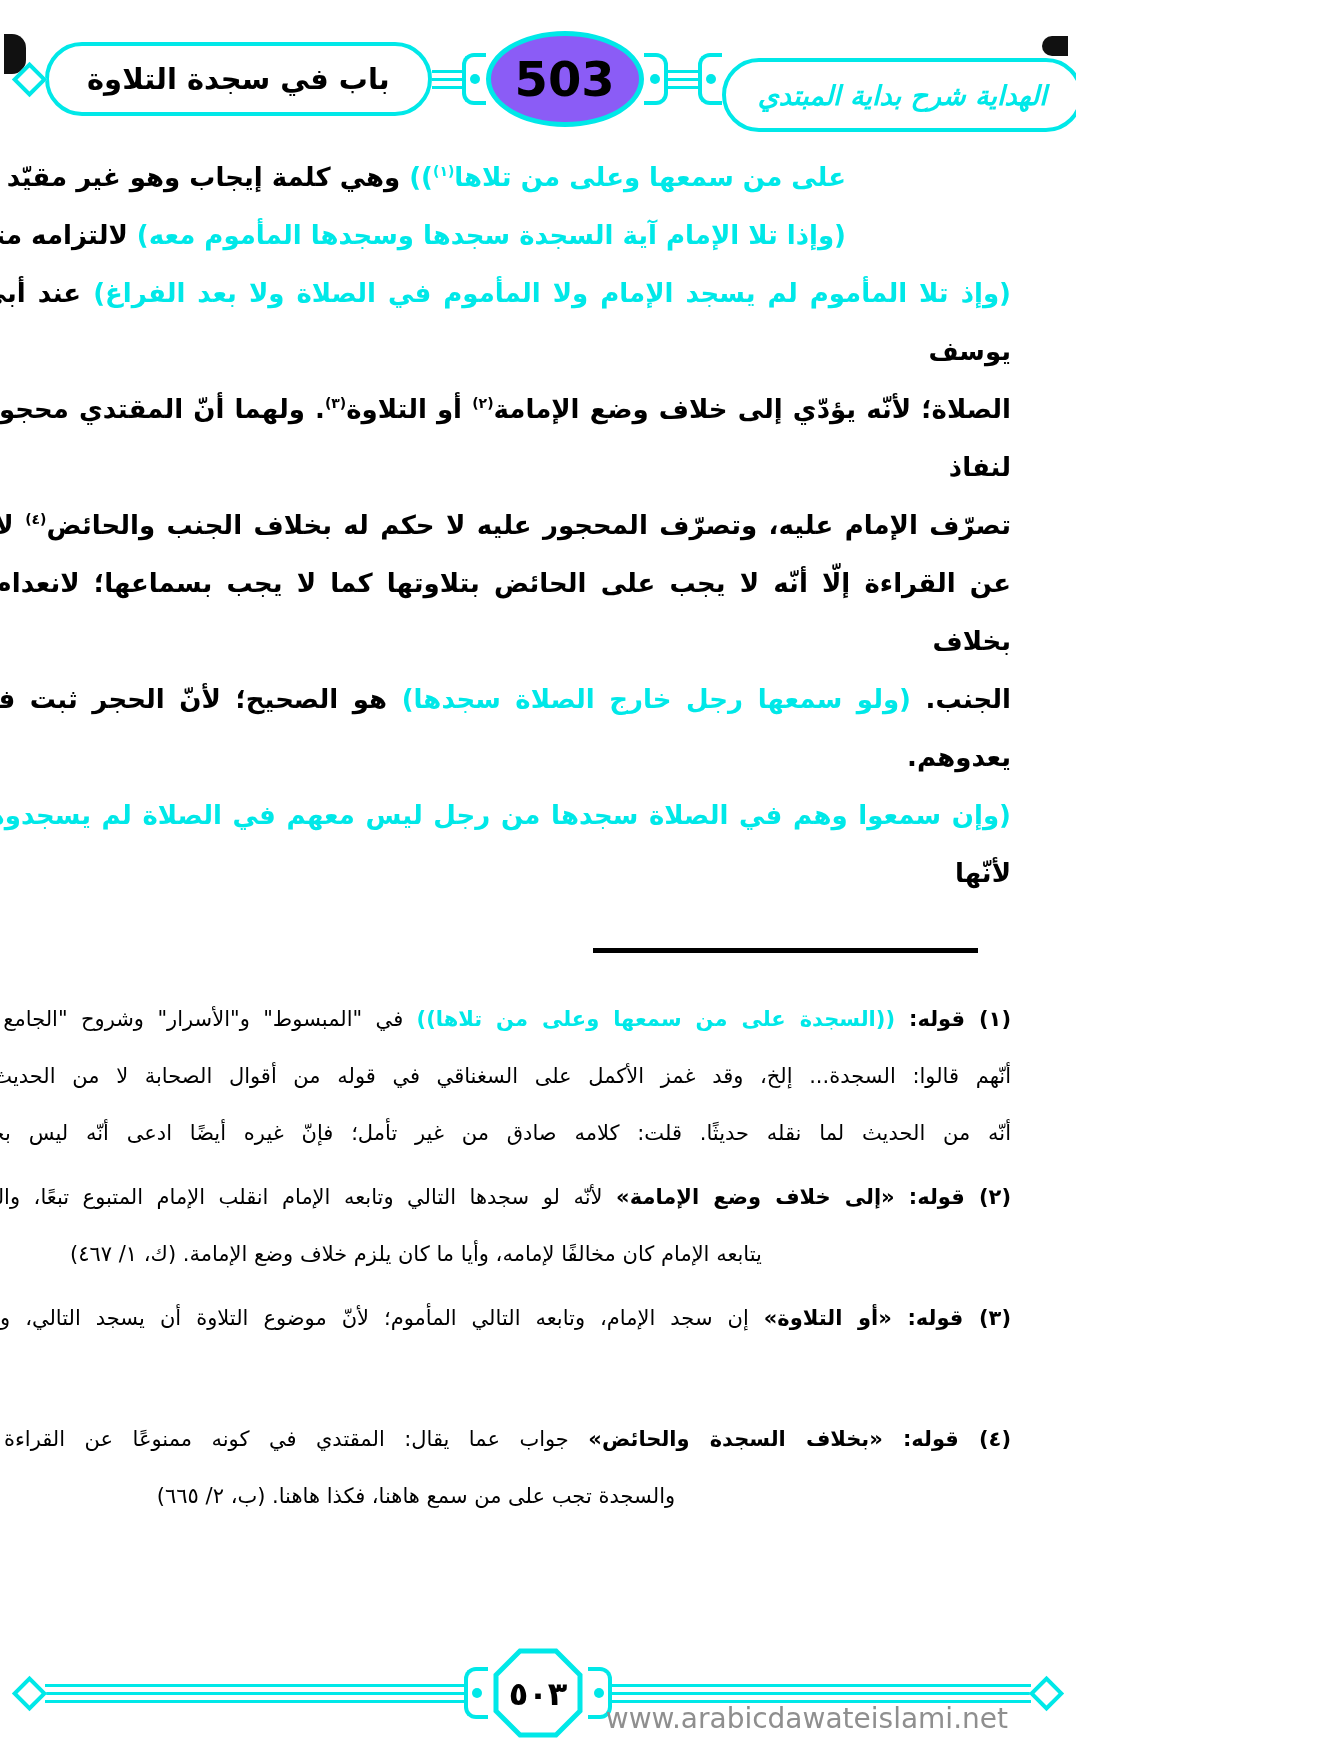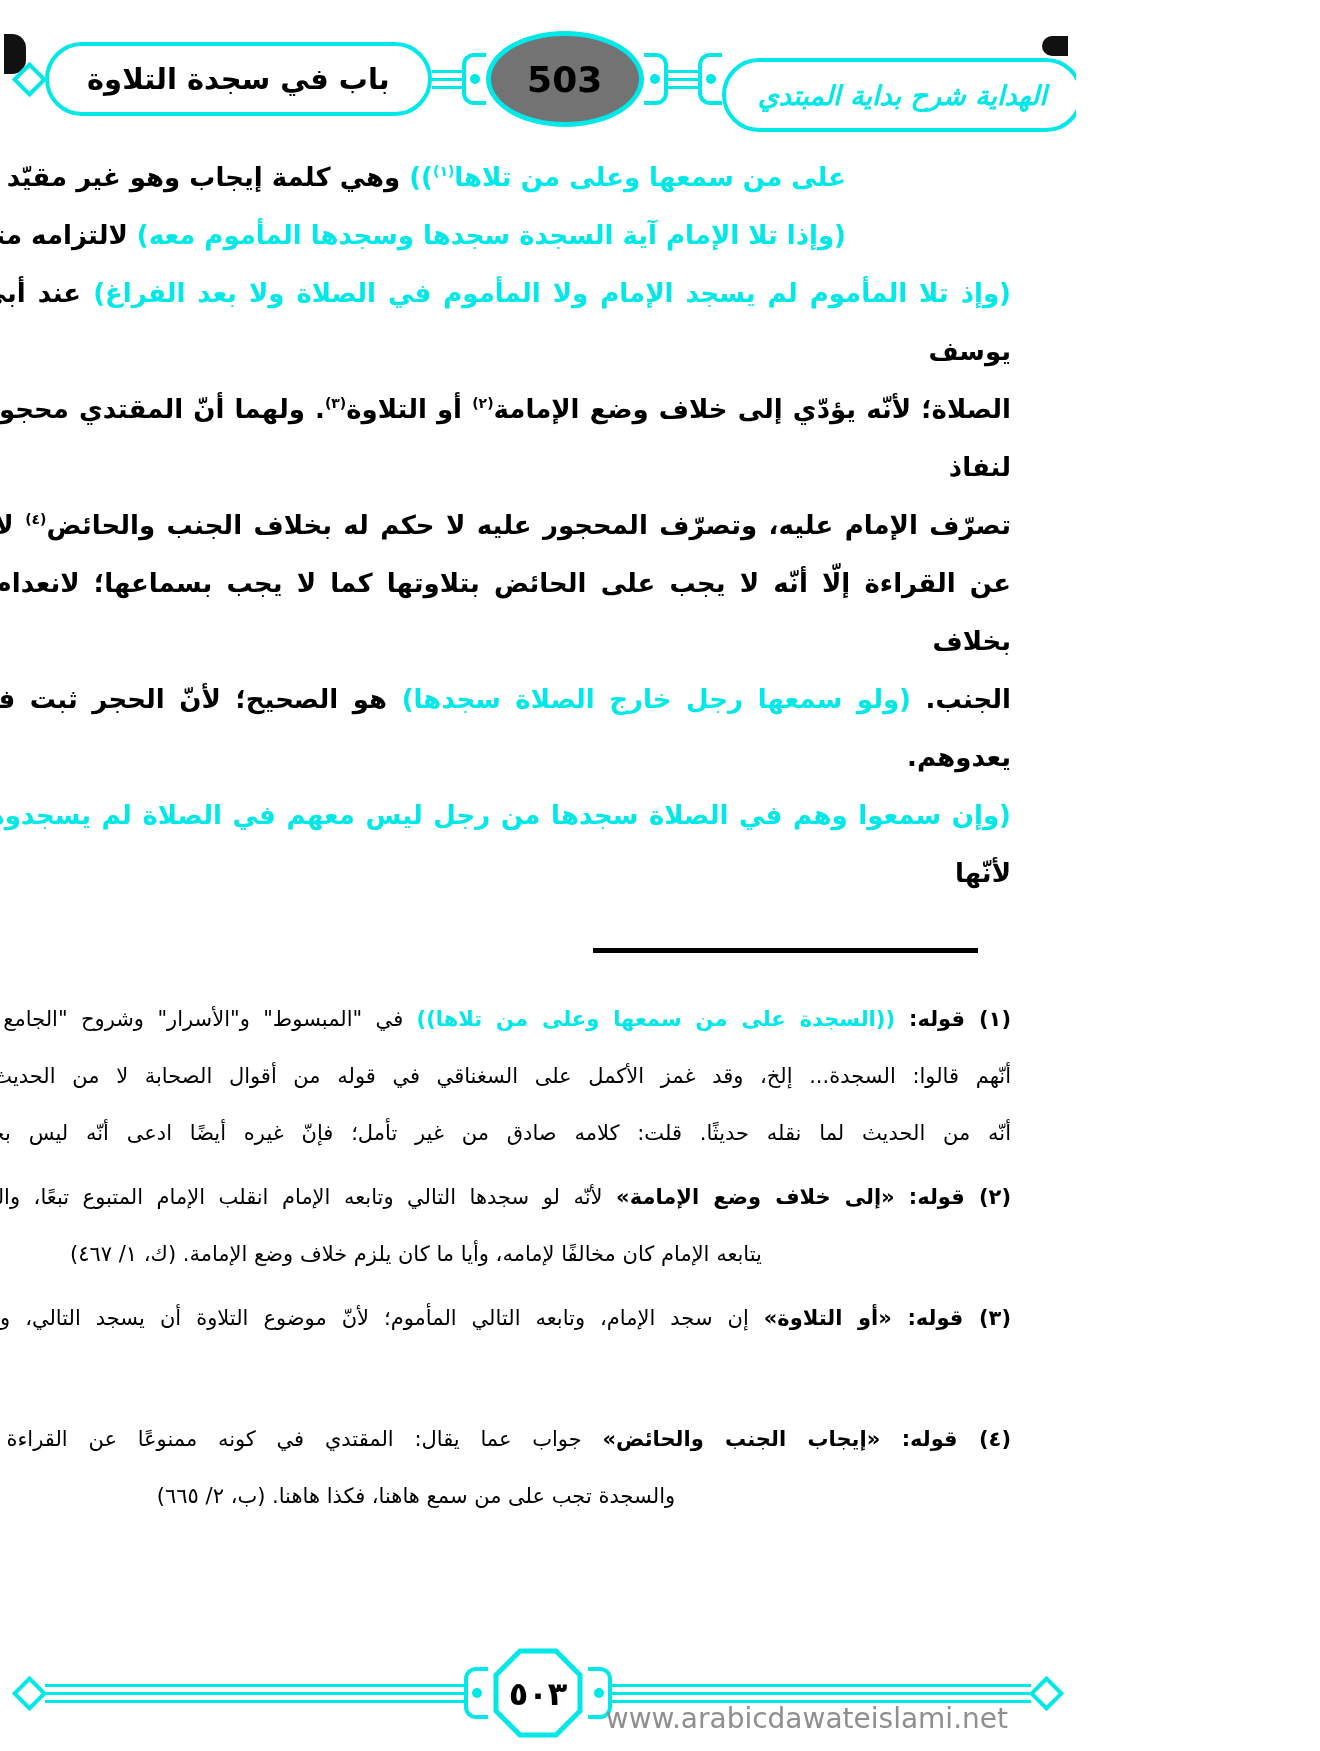--- a/index.html
+++ b/index.html
@@ -11,22 +11,22 @@
   .hdr{top:34px;height:90px;}
   .ftr{top:1648px;height:90px;}
   .tri-line{flex:1;height:19px;min-width:30px;
     background:linear-gradient(to bottom,var(--ac) 0 3px,#fff 3px 8px,var(--ac) 8px 11px,#fff 11px 16px,var(--ac) 16px 19px);}
   .pill{border:4px solid var(--ac);border-radius:48px;background:#fff;display:flex;
         align-items:center;justify-content:center;white-space:nowrap;flex:0 0 auto;}
   .pill-chapter{height:66px;padding:0 38px;font-size:29px;font-weight:bold;color:var(--ink);}
   .pill-book{height:66px;padding:0 32px;font-size:27px;font-weight:bold;color:var(--ac);
              font-style:italic;letter-spacing:1px;margin-top:32px;}
   .oval{flex:0 0 auto;width:148px;height:86px;border:5px solid var(--ac);border-radius:50%;
-        background:#737373;display:flex;align-items:center;justify-content:center;
-        font-size:36px;font-weight:bold;color:var(--ink);}
+        background:#8b5cf6;display:flex;align-items:center;justify-content:center;
+        font-size:48px;font-weight:bold;color:var(--ink);}
   .clasp{flex:0 0 auto;width:20px;height:44px;border:4px solid var(--ac);background:#fff;position:relative;}
   .clasp::after{content:"";position:absolute;top:50%;margin-top:-5px;width:10px;height:10px;
         border-radius:50%;background:var(--ac);}
   .clasp.open-left{border-left:none;border-radius:0 12px 12px 0;}
   .clasp.open-left::after{right:4px;}
   .clasp.open-right{border-right:none;border-radius:12px 0 0 12px;}
   .clasp.open-right::after{left:4px;}
   .finial{flex:0 0 auto;width:17px;height:17px;border:4px solid var(--ac);background:#fff;
           transform:rotate(45deg);margin:0 3px;}
   
@@ -100,21 +100,21 @@
         </div>
         <div class="footnote">
           <div class="fline "><span class="b ">(٢) قوله: </span><span class="b ">«إلى خلاف وضع الإمامة»</span><span class=""> لأنّه لو سجدها التالي وتابعه الإمام انقلب الإمام المتبوع تبعًا، والتبع متبوعًا، وإن لم</span></div>
           <div class="fline c"><span class="">يتابعه الإمام كان مخالفًا لإمامه، وأيا ما كان يلزم خلاف وضع الإمامة. (ك، ١/ ٤٦٧)</span></div>
         </div>
         <div class="footnote">
           <div class="fline "><span class="b ">(٣) قوله: </span><span class="b ">«أو التلاوة»</span><span class=""> إن سجد الإمام، وتابعه التالي المأموم؛ لأنّ موضوع التلاوة أن يسجد التالي، ويتابعه السامع. (ف،</span></div>
           <div class="fline l"><span class="">١/ ٤٦٧)</span></div>
         </div>
         <div class="footnote">
-          <div class="fline "><span class="b ">(٤) قوله: </span><span class="b ">«إيجاب الجنب والحائض»</span><span class=""> جواب عما يقال: المقتدي في كونه ممنوعًا عن القراءة كالجنب والحائض،</span></div>
+          <div class="fline "><span class="b ">(٤) قوله: </span><span class="b ">«بخلاف السجدة والحائض»</span><span class=""> جواب عما يقال: المقتدي في كونه ممنوعًا عن القراءة كالجنب والحائض،</span></div>
           <div class="fline c"><span class="">والسجدة تجب على من سمع هاهنا، فكذا هاهنا. (ب، ٢/ ٦٦٥)</span></div>
         </div>
       </div>
   </main>
 
   <div class="deco-bar ftr">
     <span class="finial"></span>
     <div class="tri-line"></div>
     <span class="clasp open-right"></span>
     <svg class="badge" width="96" height="96" viewBox="0 0 96 96">

